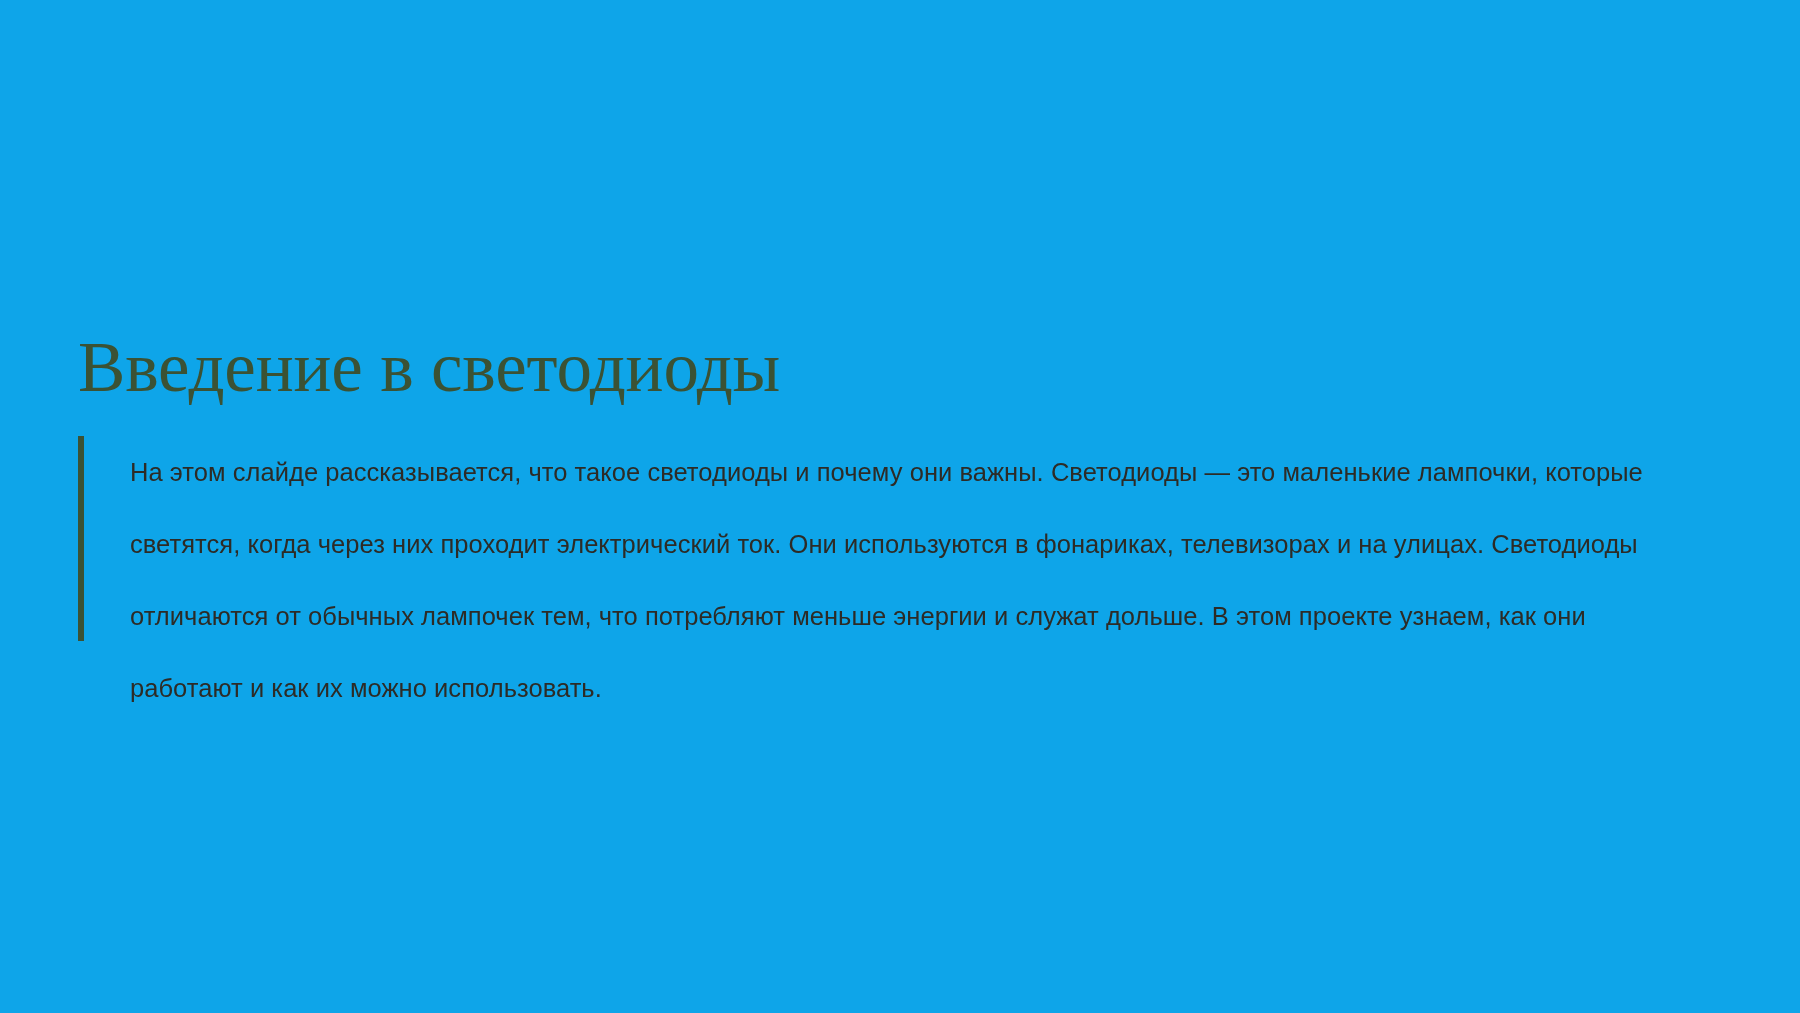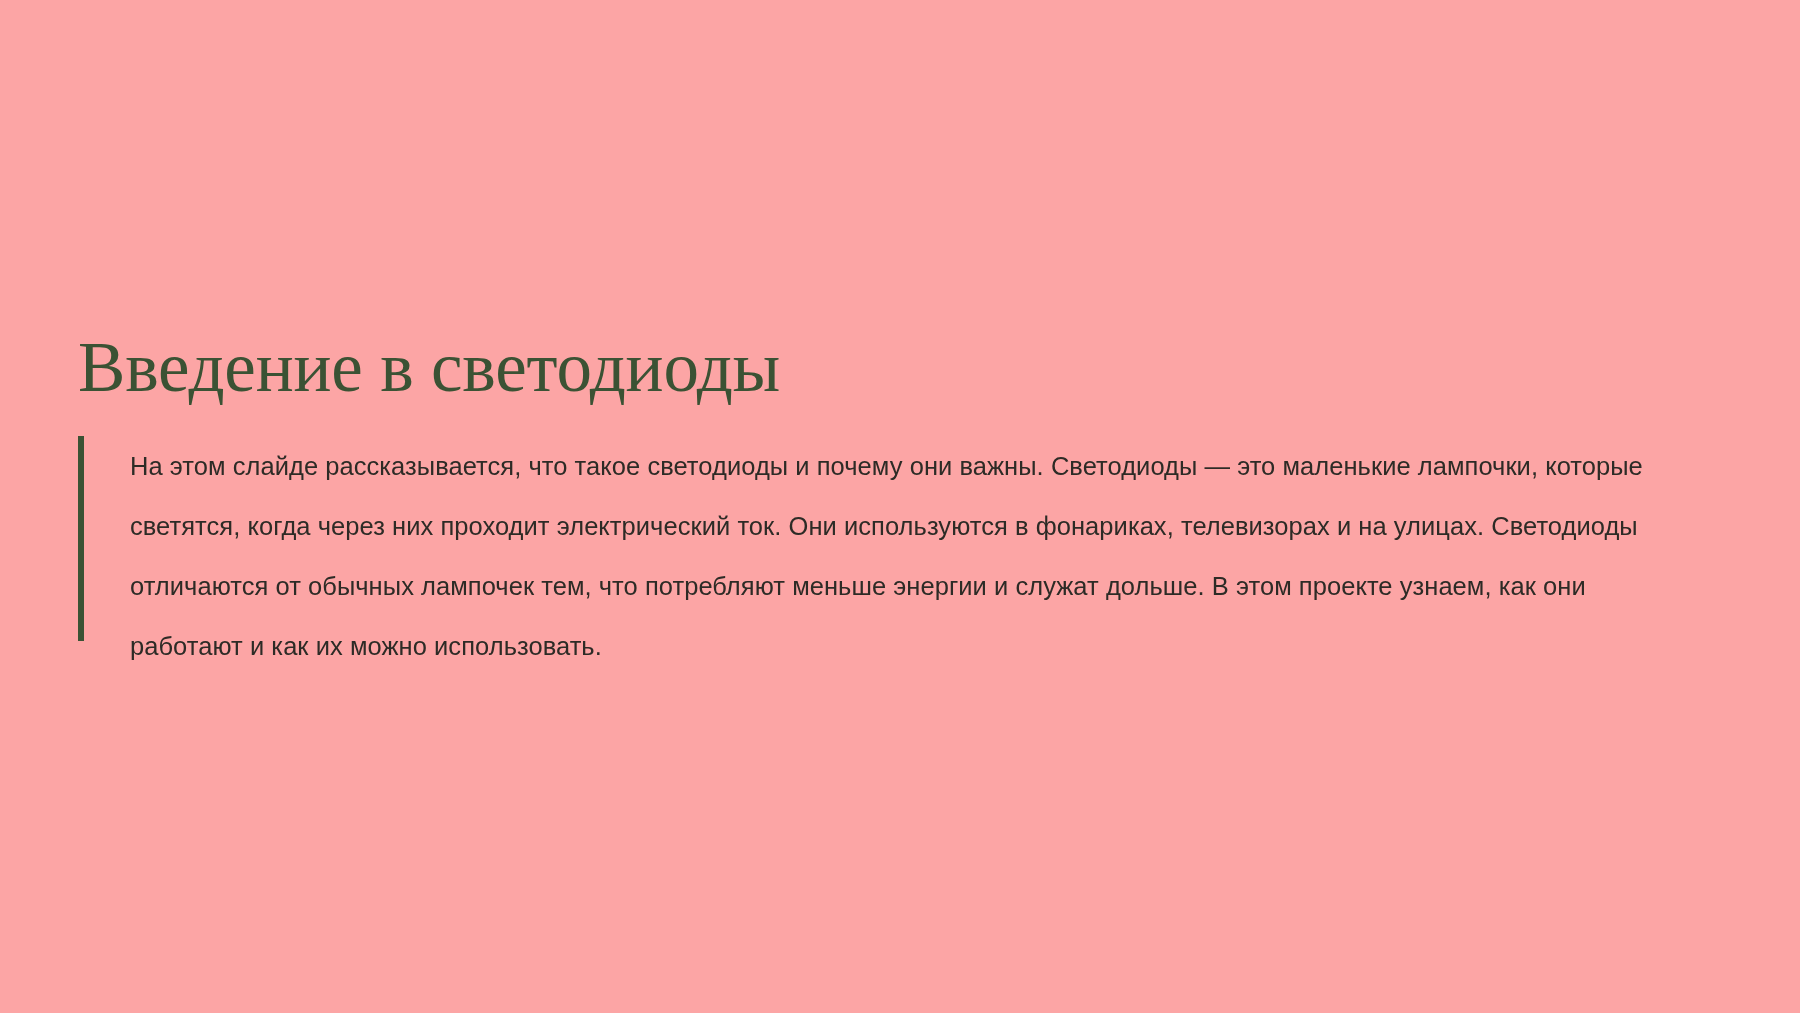--- a/index.html
+++ b/index.html
@@ -14,21 +14,21 @@
     overflow: hidden;
     background: #fdf4e6;
     font-family: "Liberation Sans", sans-serif;
     -webkit-font-smoothing: antialiased;
   }
 
   .slide {
     position: relative;
     width: 1800px;
     height: 1013px;
-    background: #fca5a5;
+    background: #0ea5e9;
     box-sizing: border-box;
   }
 
   .slide-content {
     position: absolute;
     left: 78px;
     top: 330px;
     width: 1620px;
   }
 
@@ -59,21 +59,21 @@
     height: 205px;
     background: #3b5234;
   }
 
   .body-text {
     margin: 0;
     padding: 0;
     max-width: 1535px;
     font-family: "Liberation Sans", sans-serif;
     font-size: 25.5px;
-    line-height: 60px;
+    line-height: 72px;
     font-weight: 400;
     color: #2d2b26;
     letter-spacing: 0.05px;
     text-align: left;
   }
 </style>
 </head>
 <body>
 
 <div class="slide">

